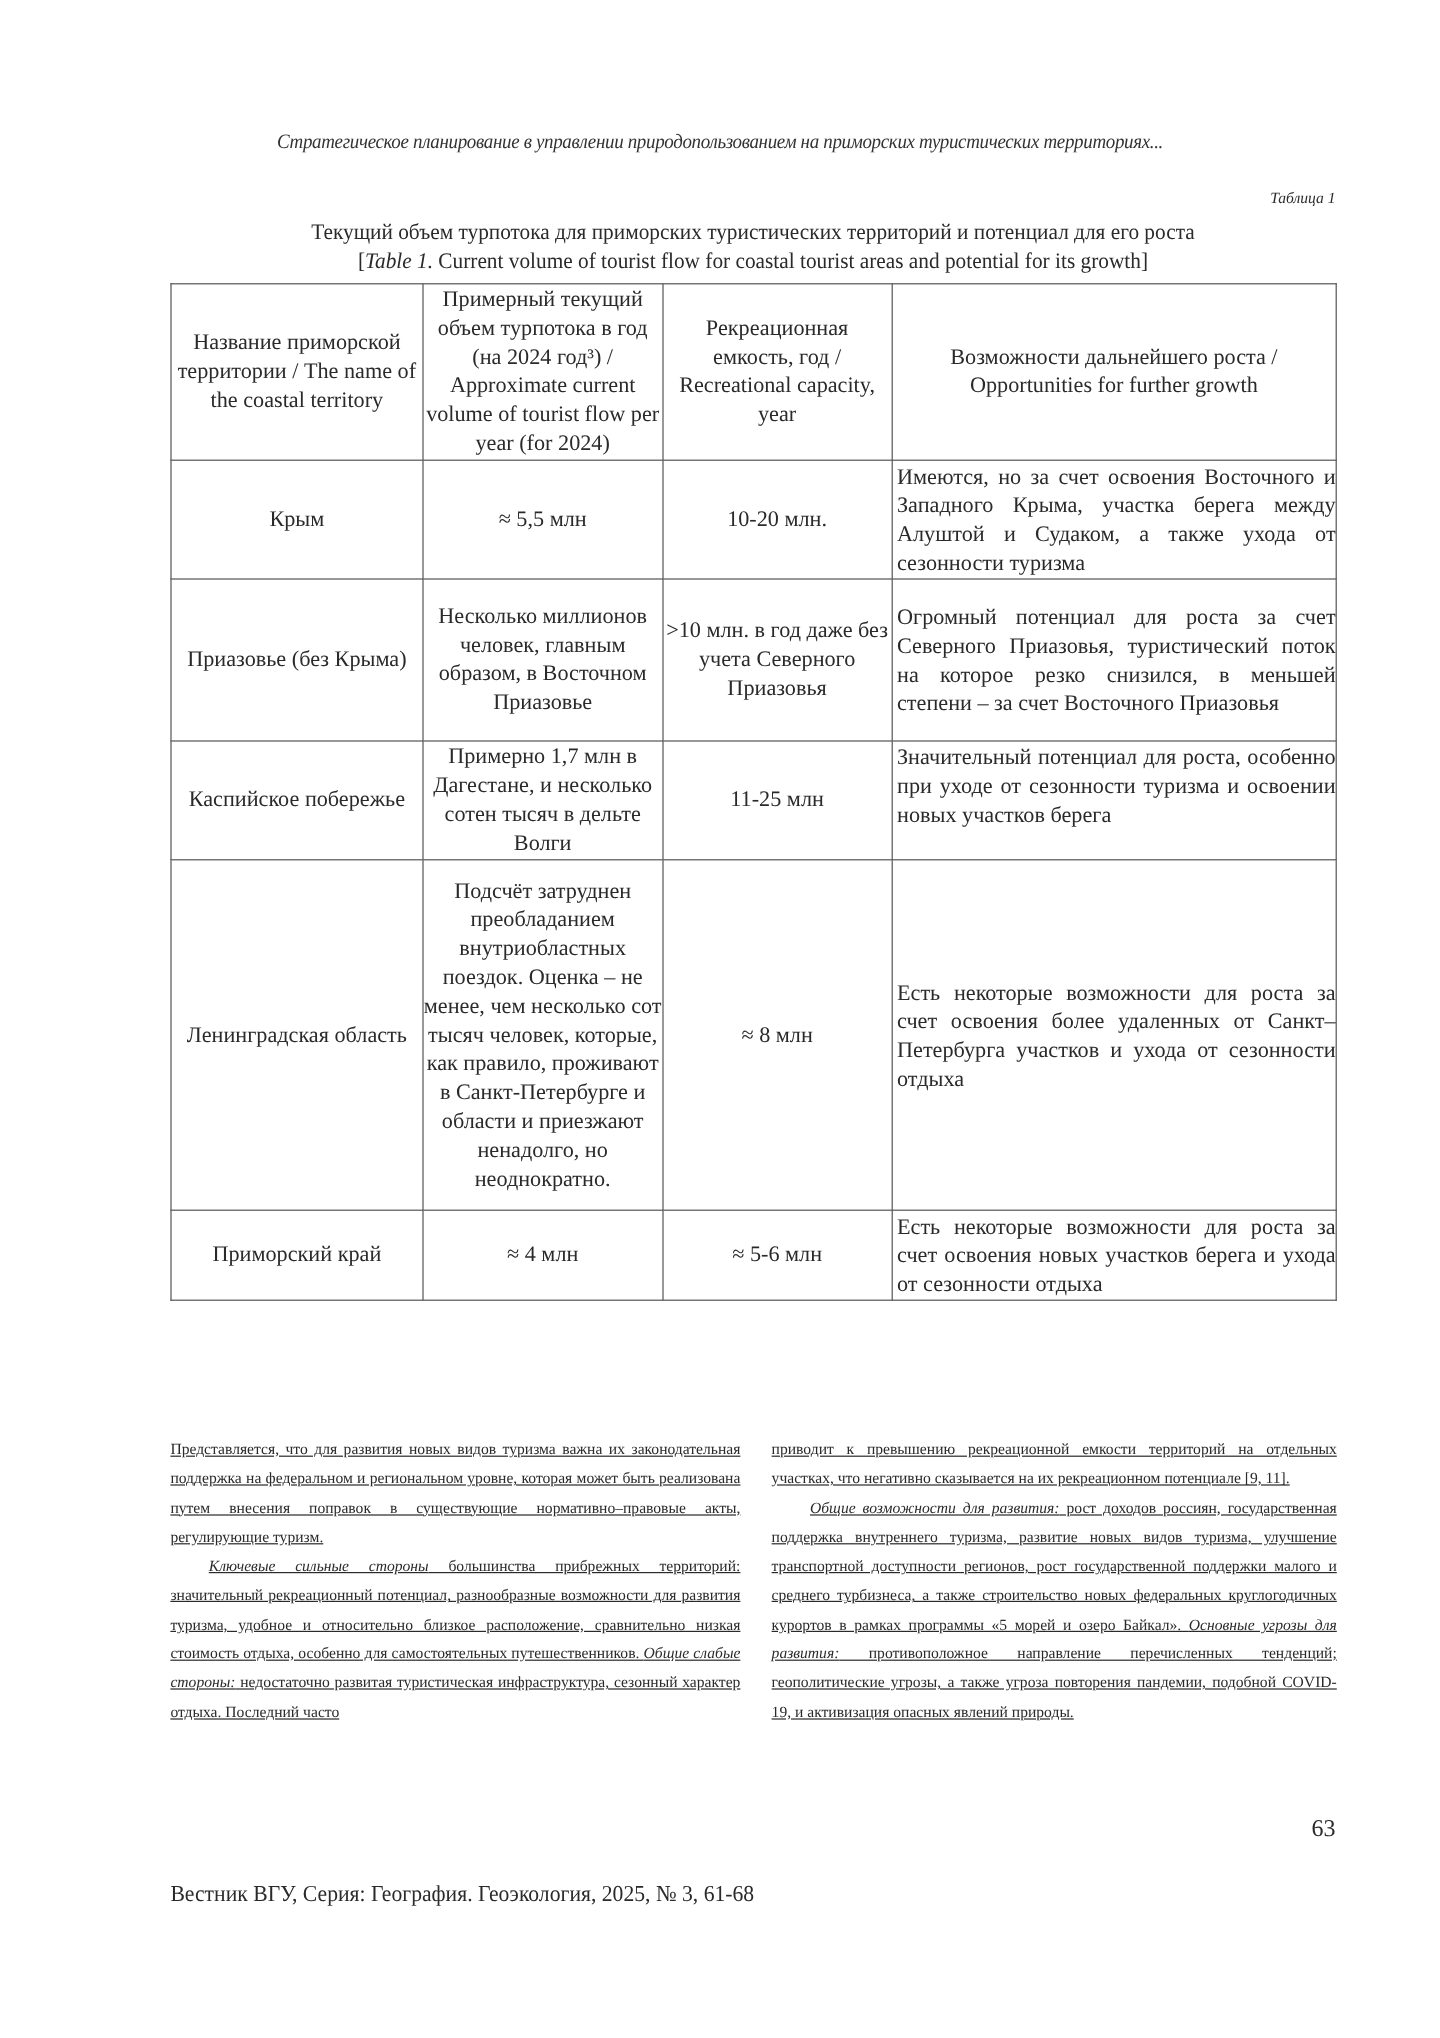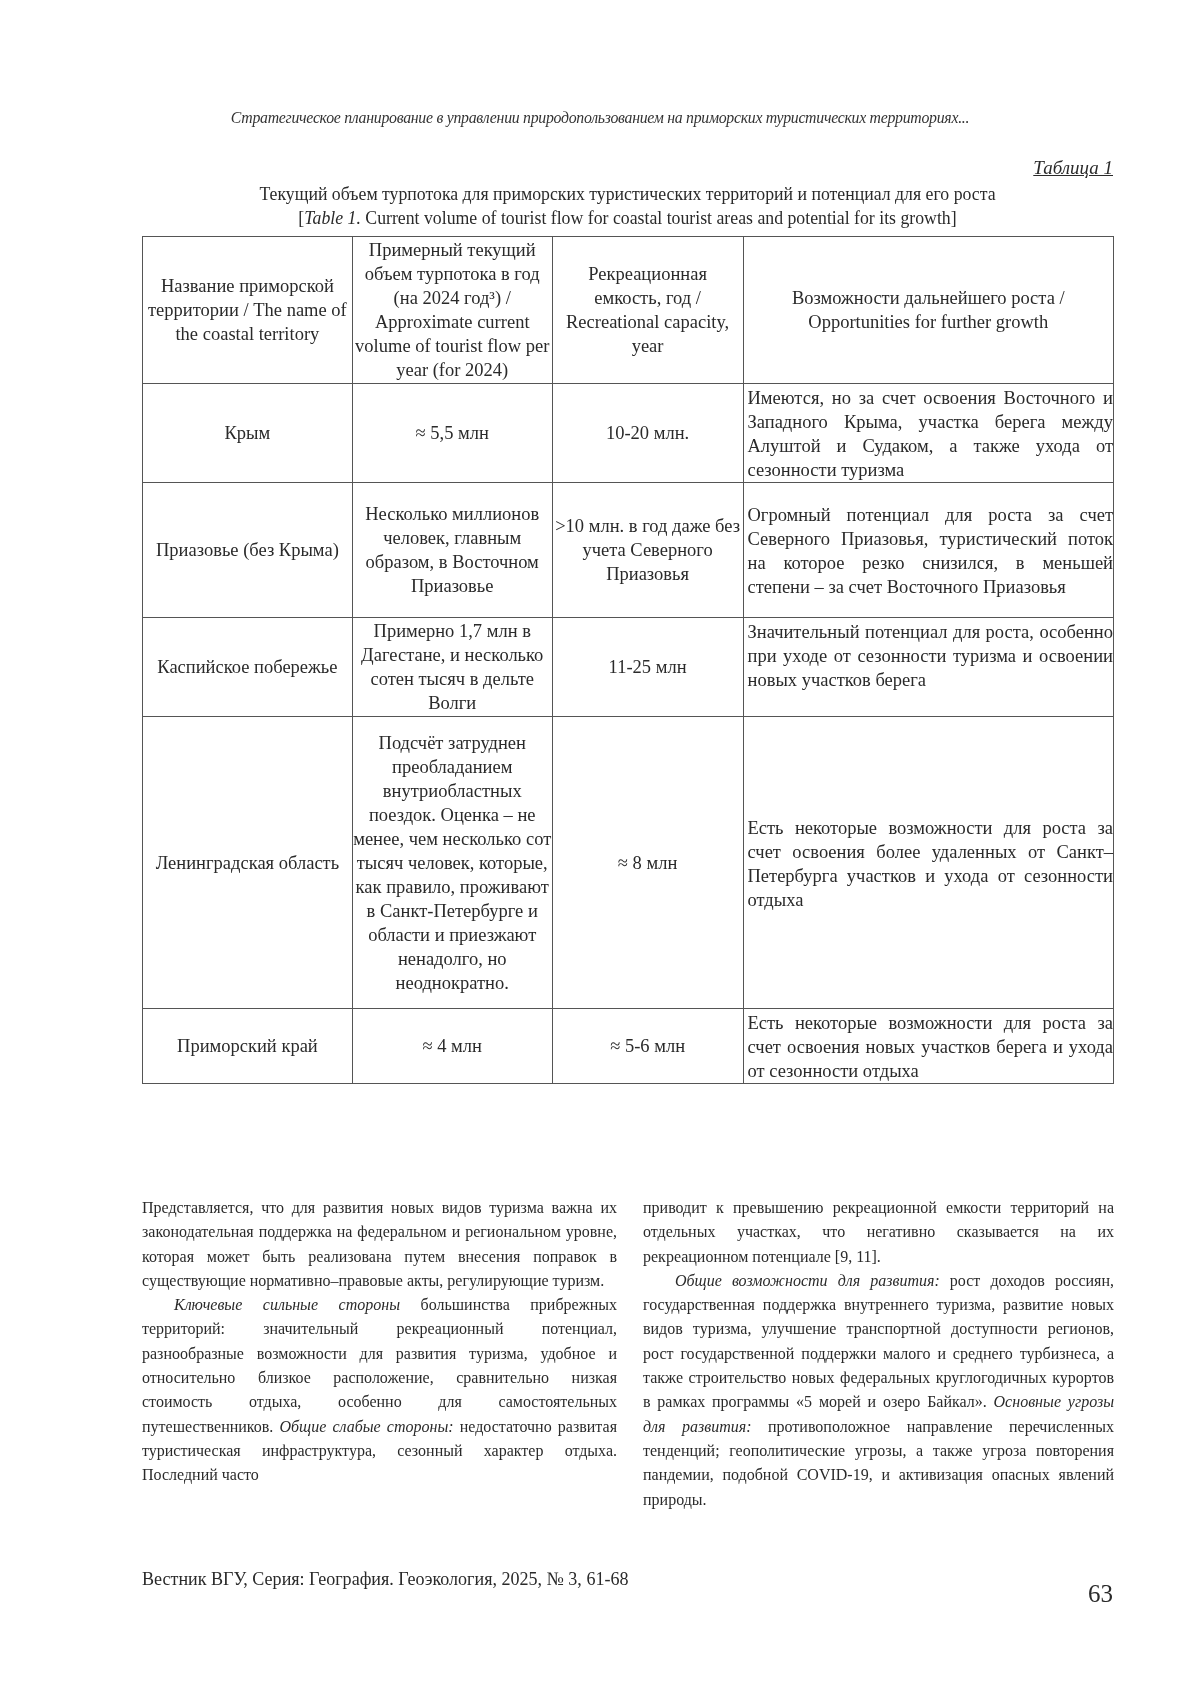--- a/index.html
+++ b/index.html
@@ -1,35 +1,35 @@
 <!DOCTYPE html>
 <html><head>
 <meta charset="utf-8">
 <style>
   html, body { margin:0; padding:0; background:#ffffff; }
   body { width:1200px; height:1698px; position:relative; font-family:"Liberation Serif", serif; color:#2a2a2a; overflow:hidden; }
   .running-head { position:absolute; top:108px; left:0; width:1200px; text-align:center; font-style:italic; font-size:17px; letter-spacing:-0.3px; color:#333; transform:scaleX(0.93); transform-origin:center; }
-  .table-label { position:absolute; top:157px; right:87px; font-style:italic; font-size:19px;text-decoration:underline; }
+  .table-label { position:absolute; top:157px; right:87px; font-style:italic; font-size:13px; }
   .caption { position:absolute; left:142px; width:971px; text-align:center; font-size:18.5px; line-height:24px; }
   .caption.ru { top:182px; transform:scaleX(0.96); }
   .caption.en { top:206px; transform:scaleX(0.96); }
   table.main { position:absolute; top:236px; left:142px; width:972px; border-collapse:collapse; font-size:18.5px; line-height:24px; }
   table.main td { border:1.6px solid #555; vertical-align:middle; padding:0 0; }
   table.main td.c { text-align:center; }
   table.main td.j { text-align:justify; text-align-last:left; vertical-align:top; padding:2px 0 0 4px;margin-left:28px; }
   col.c1 { width:210px; } col.c2 { width:200px; } col.c3 { width:191px; } col.c4 { width:371px; }
-  .col-text { position:absolute; font-size:16px; line-height:24.3px; text-align:justify; }
+  .col-text { position:absolute; font-size:13px; line-height:24.3px; text-align:justify;text-decoration:underline; }
   .col-text p { margin:0; }
   .indent { text-indent:32px; }
   .it { font-style:italic; }
   .heading { text-align:center; font-weight:bold; font-style:italic; text-indent:0; }
   .left-col { left:142px; top:1196px; width:475px; }
   .right-col { left:643px; top:1196px; width:471px; }
   .footer { position:absolute; top:1568px; left:142px; font-size:19px; transform:scaleX(0.95); transform-origin:left; }
-  .page-num { position:absolute; top:1580px; right:87px; font-size:25px; }
+  .page-num { position:absolute; top:1513px; right:87px; font-size:20px; }
 </style>
 </head>
 <body>
 
 <div class="running-head">Стратегическое планирование в управлении природопользованием на приморских туристических территориях...</div>
 
 <div class="table-label">Таблица 1</div>
 <div class="caption ru">Текущий объем турпотока для приморских туристических территорий и потенциал для его роста</div>
 <div class="caption en"><span>[</span><span class="it">Table 1.</span><span> Current volume of tourist flow for coastal tourist areas and potential for its growth]</span></div>
 

